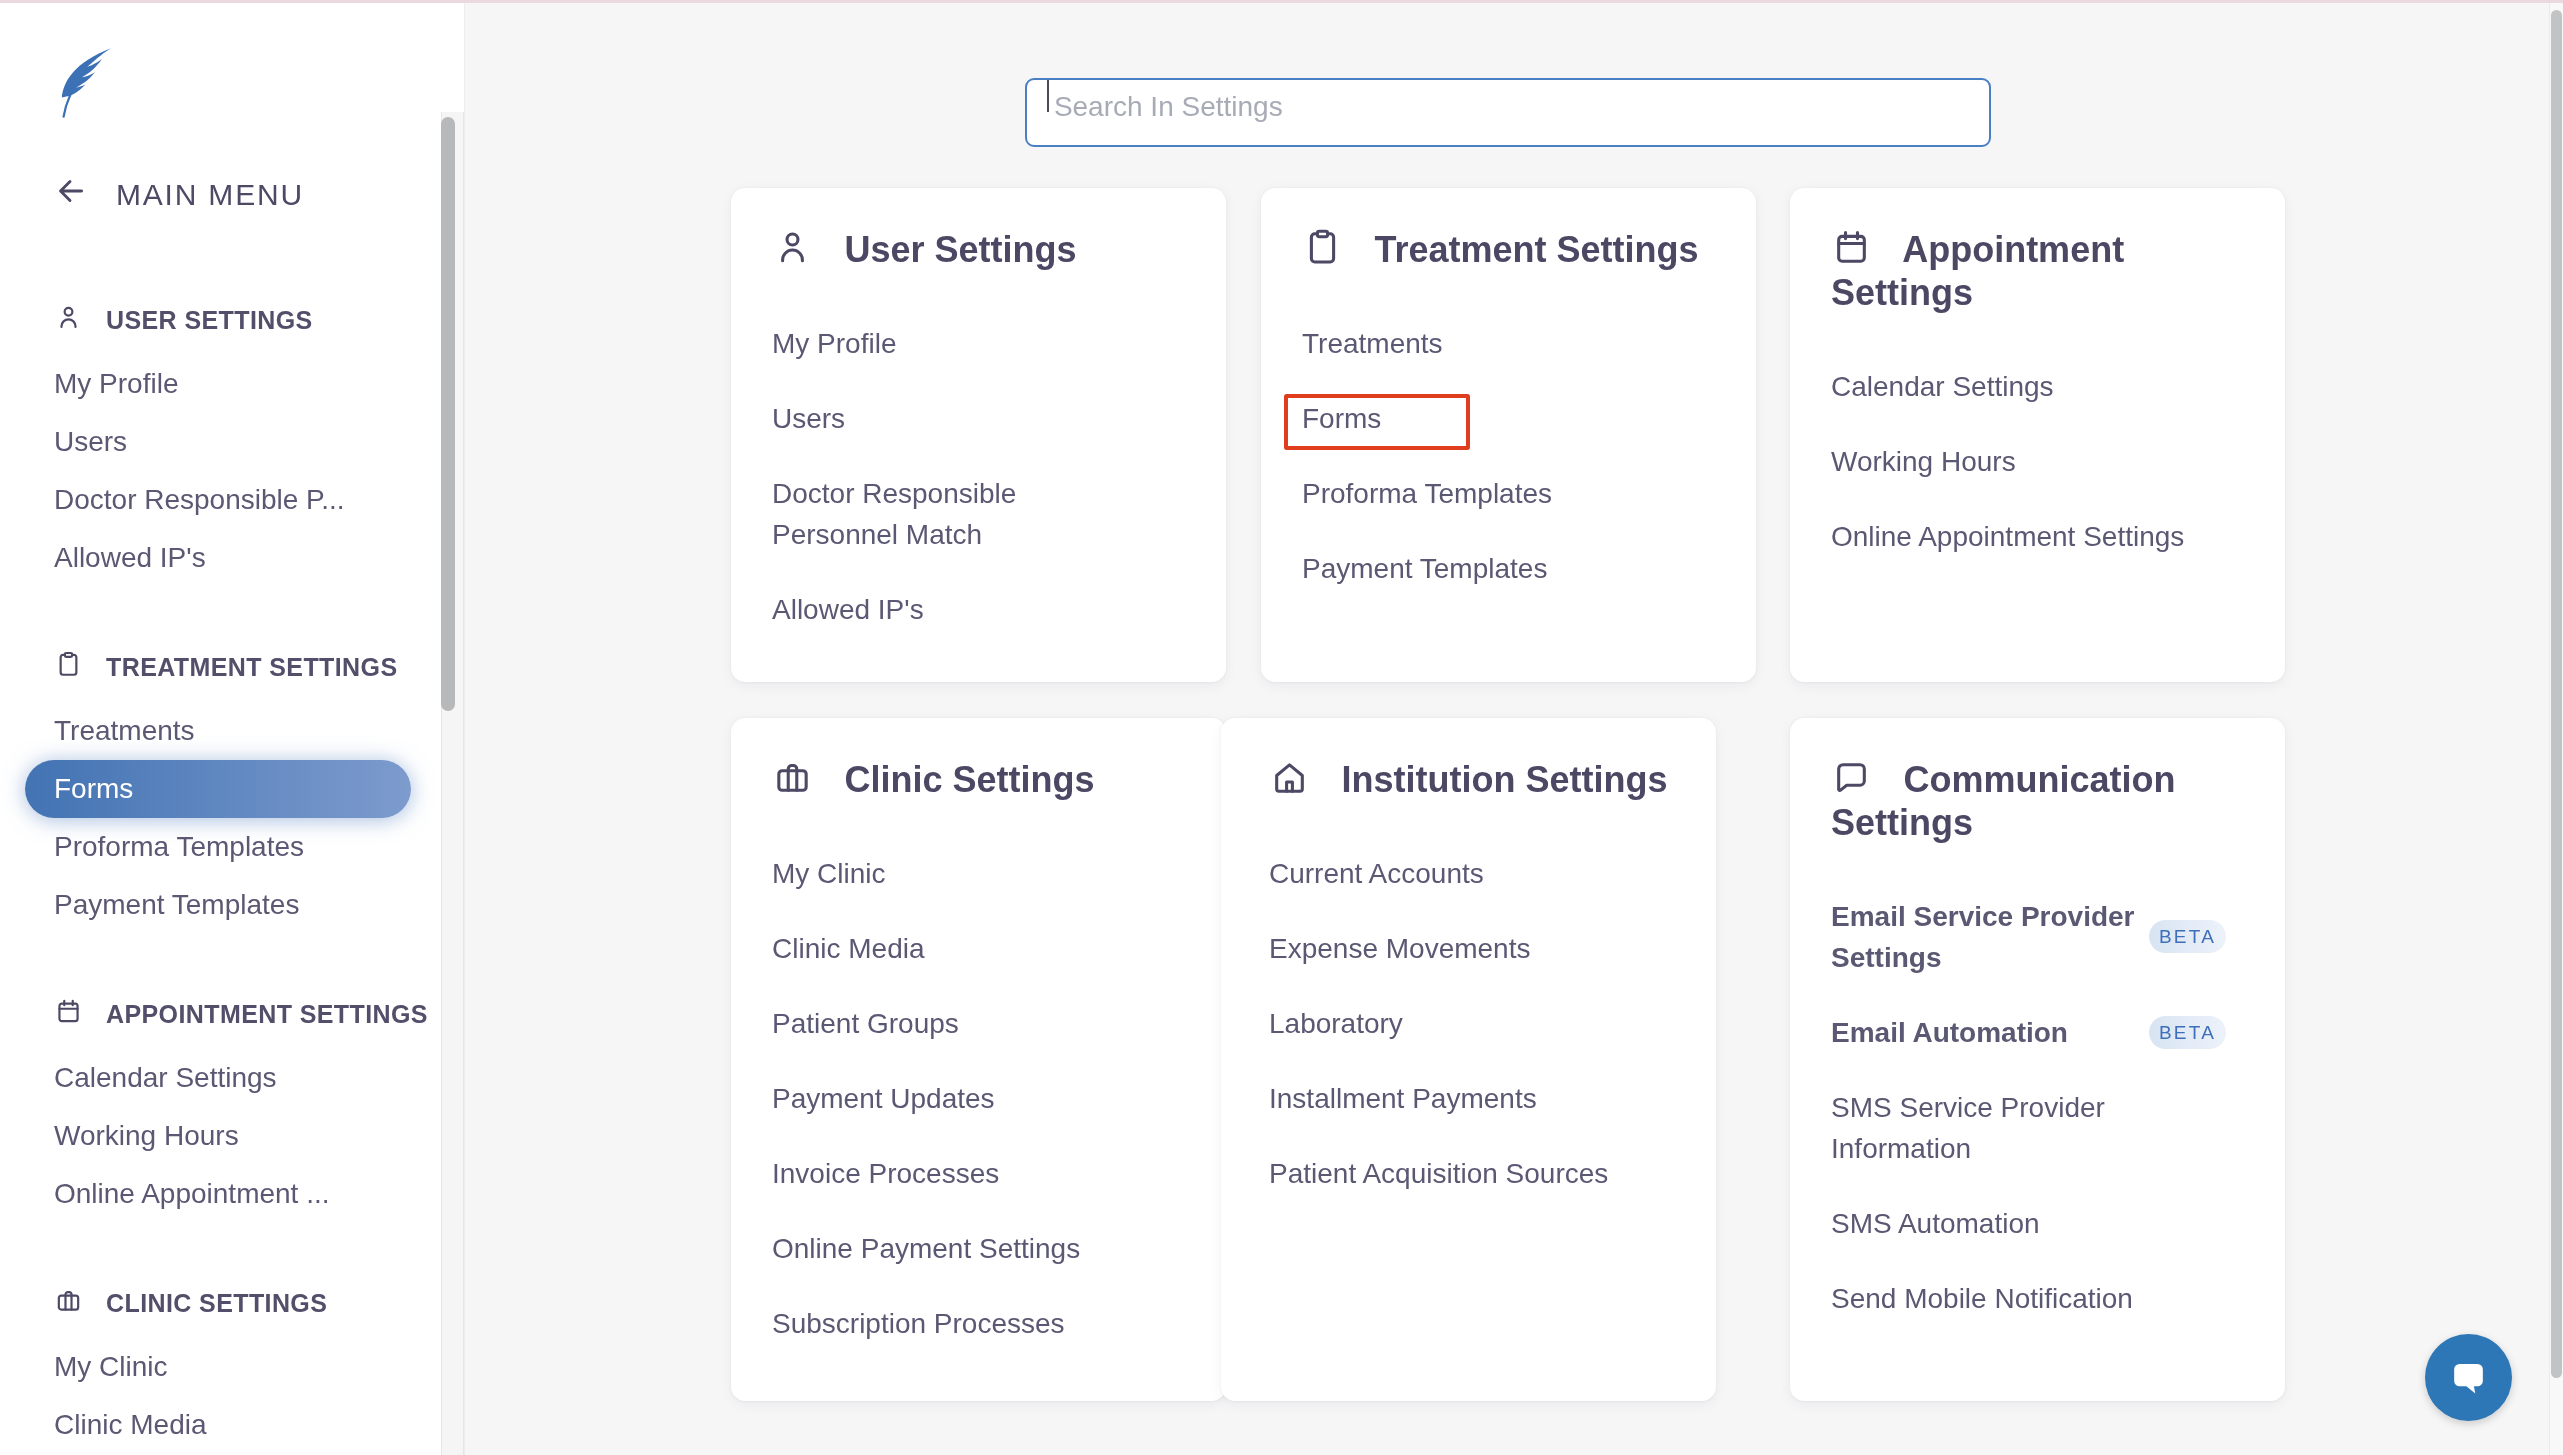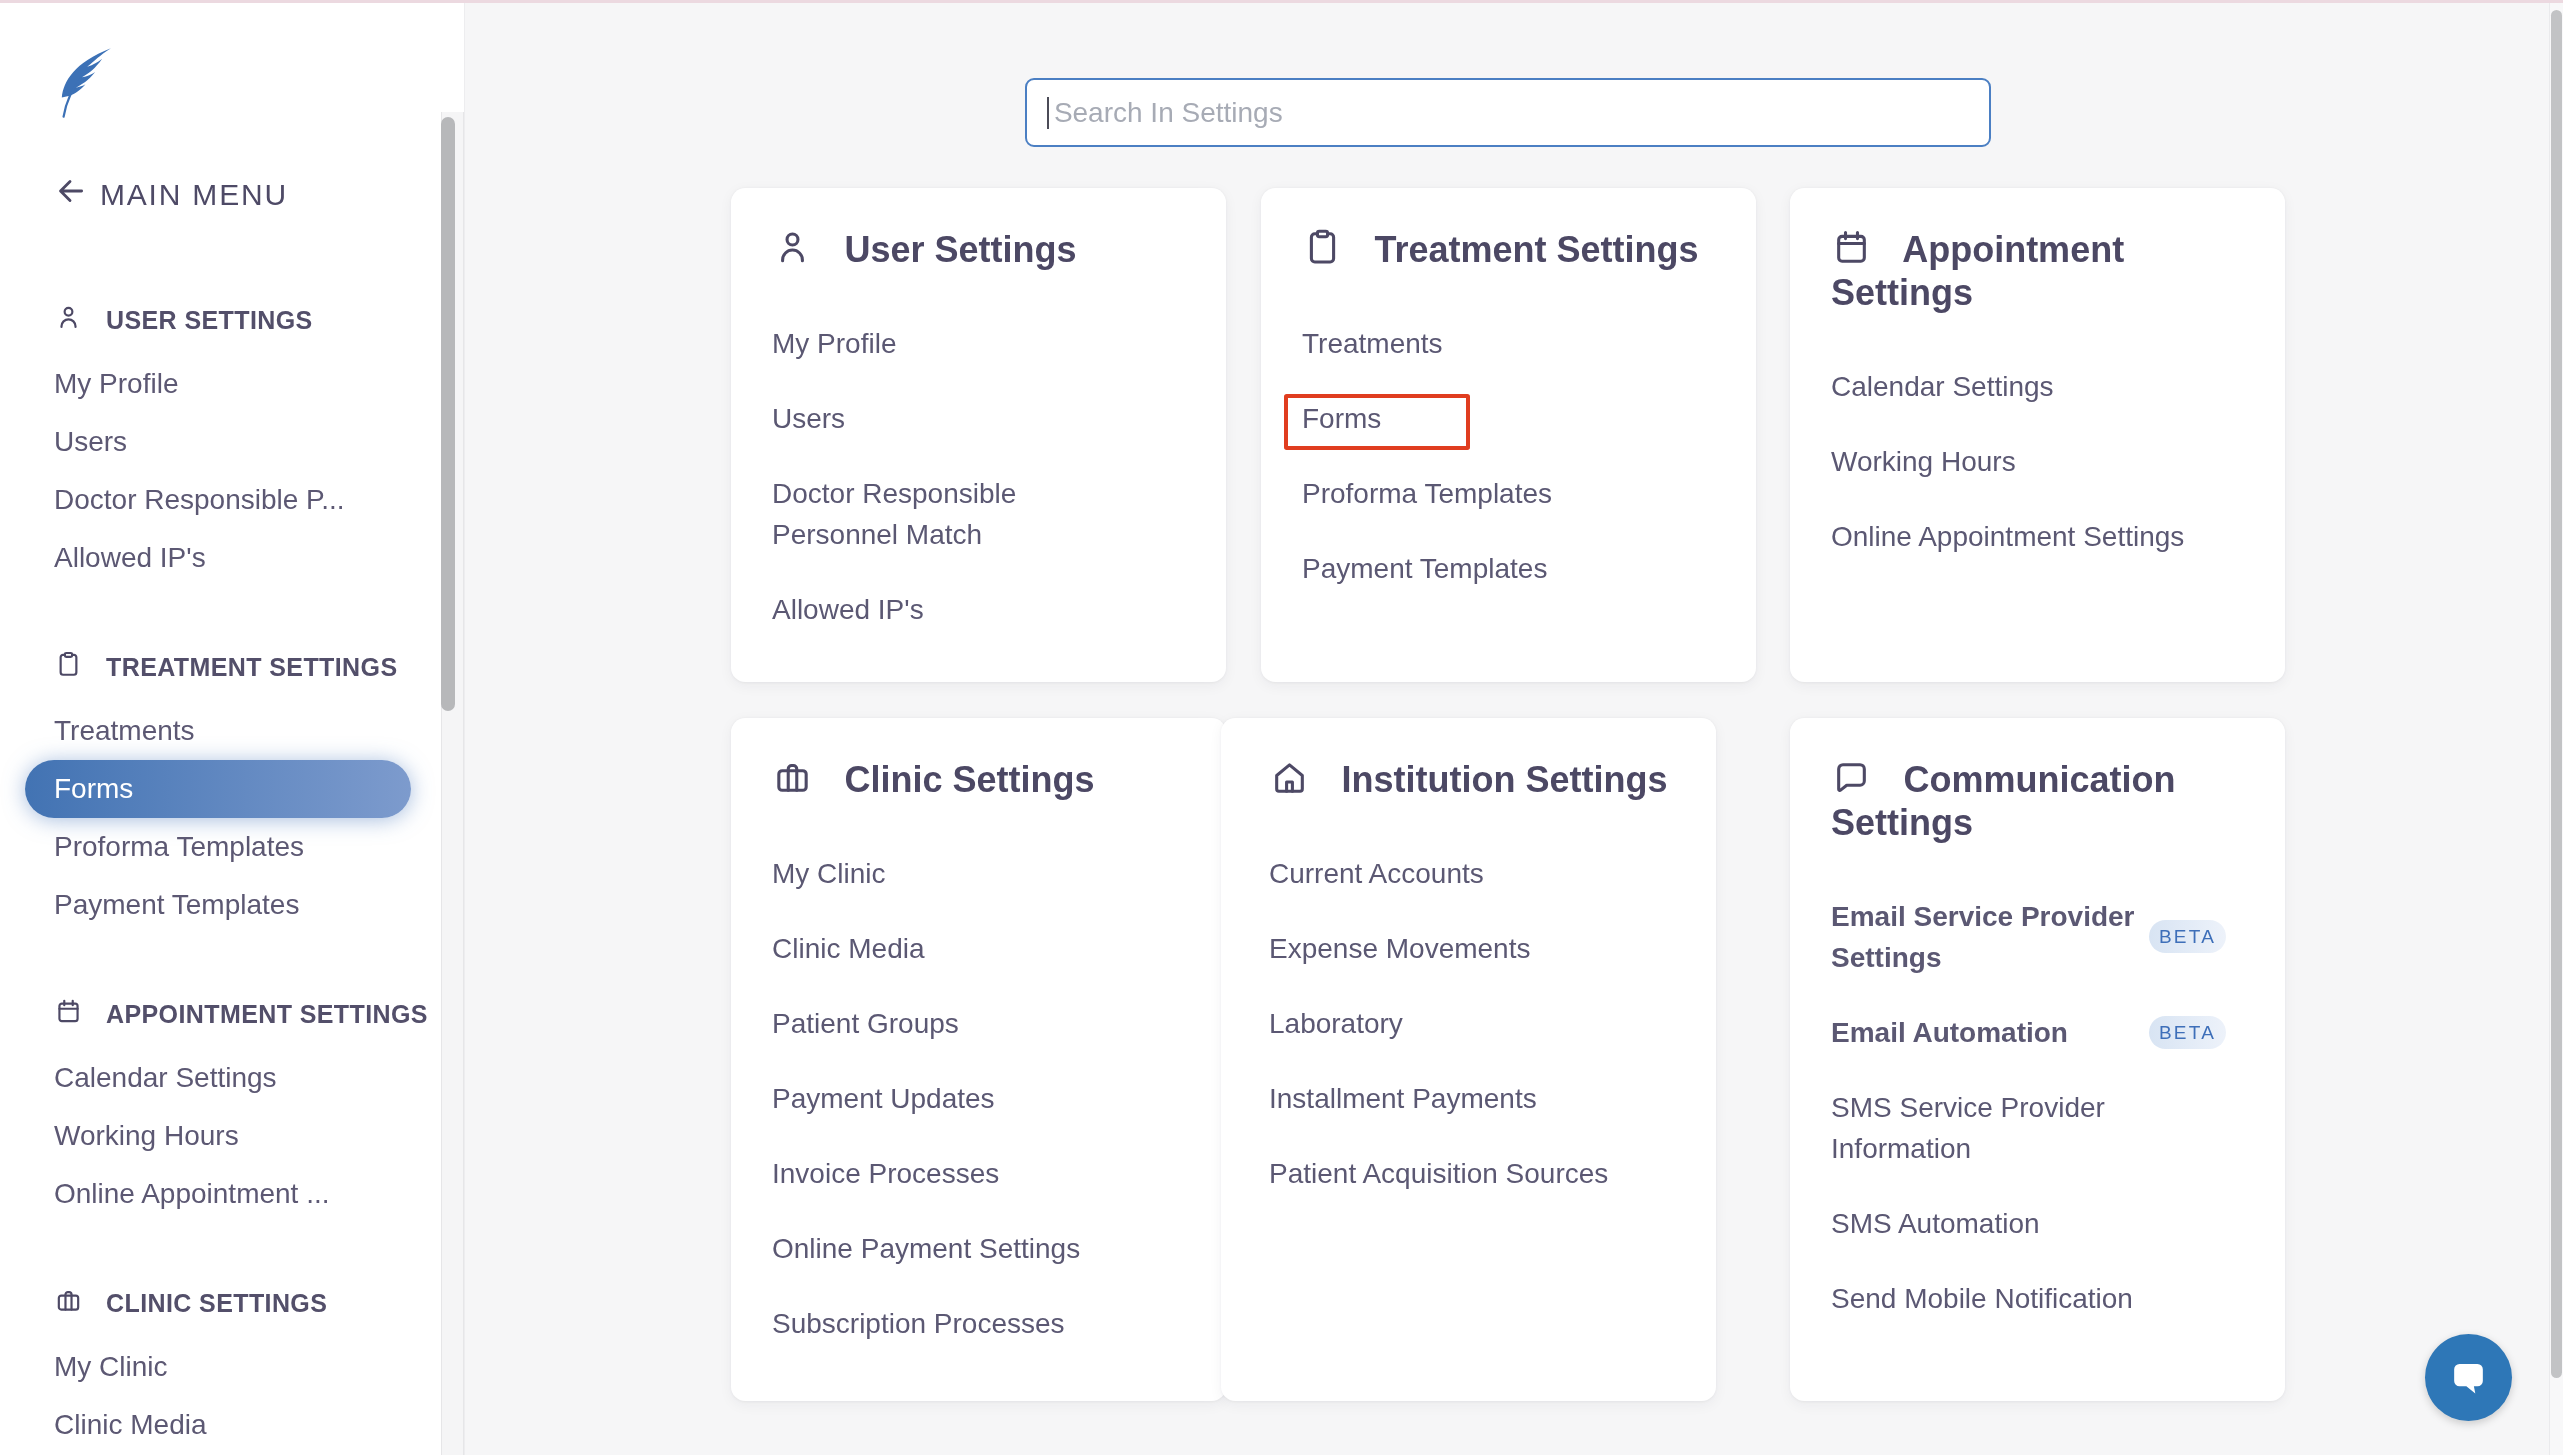--- a/index.html
+++ b/index.html
@@ -14,21 +14,21 @@
   .topline { position:absolute; top:0; left:0; right:0; height:2.7px; background:#ecd9e0; z-index:10; }
 
   
   .sidebar {
     position:absolute; left:0; top:0; bottom:0; width:465px;
     background:#ffffff; border-right:0.9px solid #ededef;
     padding-left:54px; padding-top:2.7px; z-index:2; overflow:hidden;
   }
   .side-logo { margin-top:40px; width:63px; height:79px; }
   .side-back {
-    margin-top:54px; height:38px; display:flex; align-items:center; gap:12px;
+    margin-top:54px; height:38px; display:flex; align-items:center; gap:28px;
     font-size:30px; font-weight:500; letter-spacing:1.8px; color:#4e4a66; cursor:pointer;
   }
   .side-back svg { width:34px; height:34px; flex:0 0 auto; }
   .side-header {
     margin-top:63px; margin-bottom:16px; height:36px;
     display:flex; align-items:center; gap:23px;
     font-size:25px; font-weight:600; letter-spacing:0.4px; color:#534f6a; white-space:nowrap;
   }
   .side-header.first { margin-top:89px; }
   .side-header svg { width:29px; height:29px; flex:0 0 auto; }
@@ -48,21 +48,21 @@
   }
   .side-scroll-thumb {
     position:absolute; left:-0.9px; top:4.5px; width:14.3px; height:594px;
     border-radius:7.2px; background:#b7b8ba;
   }
 
   
   .search-box {
     position:absolute; left:1025px; top:78px; width:966px; height:69px;
     background:#ffffff; border:2.7px solid #4b7fc3; border-radius:9px;
-    display:flex; align-items:center; padding-left:19.7px; z-index:3;
+    display:flex; padding-left:19.7px; z-index:3;
   }
   .search-caret { width:2.7px; height:32px; background:#4b4b57; flex:0 0 auto; }
   .search-box input {
     border:none; outline:none; background:transparent; flex:1;
     font-family:"Liberation Sans","DejaVu Sans",sans-serif;
     font-size:28px; color:#4b4b57; padding-left:4.5px; height:54px;
   }
   .search-box input::placeholder { color:#a7abb5; opacity:1; }
 
   

